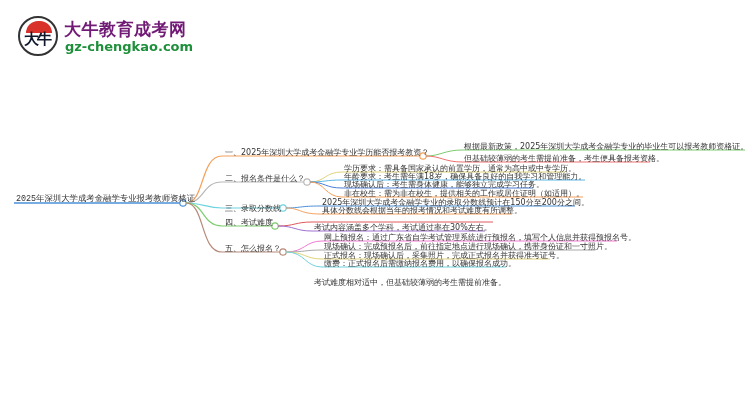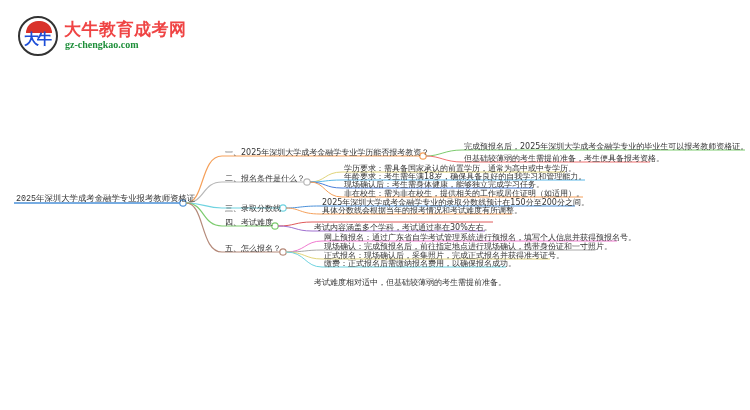--- a/index.html
+++ b/index.html
@@ -1,22 +1,22 @@
 <!DOCTYPE html>
 <html><head>
 <meta charset="utf-8">
 <style>
   html, body { margin:0; padding:0; background:#ffffff; }
   body { width:750px; height:410px; position:relative; overflow:hidden; font-family:"DejaVu Sans", sans-serif; }
   .logo { position:absolute; left:18px; top:16px; width:200px; height:44px; }
   .logo-badge { position:absolute; left:0; top:0; width:40px; height:40px; border-radius:50%; border:2px solid #333; background:#fff; box-sizing:border-box; }
   .logo-badge .red { position:absolute; left:6px; top:3px; width:26px; height:12px; background:#d9322b; border-radius:13px 13px 0 0; }
-  .logo-badge .char { position:absolute; left:4px; top:12px; font-family:"DejaVu Serif", serif; font-size:15px; font-weight:bold; color:#1d4ed8; letter-spacing:-2px; }
-  .logo-title { position:absolute; left:46px; top:2px; font-size:17px; font-weight:bold; color:#ef4444; letter-spacing:0.5px; white-space:nowrap; }
-  .logo-url { position:absolute; left:47px; top:23px; font-size:10px; font-weight:bold; color:#1e8f3a; white-space:nowrap;font-family:Liberation Serif, serif; }
+  .logo-badge .char { position:absolute; left:4px; top:12px; font-family:"DejaVu Serif", serif; font-size:15px; font-weight:bold; color:#0f172a; letter-spacing:-2px; }
+  .logo-title { position:absolute; left:46px; top:2px; font-size:17px; font-weight:bold; color:#701a75; letter-spacing:0.5px; white-space:nowrap; }
+  .logo-url { position:absolute; left:47px; top:23px; font-size:13px; font-weight:bold; color:#1e8f3a; white-space:nowrap; }
   svg.lines { position:absolute; left:0; top:0; }
   .t { position:absolute; font-size:8px; line-height:9px; color:#333; white-space:nowrap; }
   .root { font-size:8.4px; color:#333; }
 </style>
 </head>
 <body>
 
 <div class="logo">
   <div class="logo-badge">
     <div class="red"></div>
@@ -62,21 +62,21 @@
 </svg>
 
 <div class="t root" style="left:16px; top:195px;font-family:Liberation Mono, monospace;">2025年深圳大学成考金融学专业报考教师资格证</div>
 
 <div class="t" style="left:225px; top:148px;">一、2025年深圳大学成考金融学专业学历能否报考教资？</div>
 <div class="t" style="left:225px; top:174px;">二、报名条件是什么？</div>
 <div class="t" style="left:225px; top:204px;">三、录取分数线</div>
 <div class="t" style="left:225px; top:218px;">四、考试难度</div>
 <div class="t" style="left:225px; top:244px;">五、怎么报名？</div>
 
-<div class="t" style="left:464px; top:142px;">完成预报名后，2025年深圳大学成考金融学专业的毕业生可以报考教师资格证。</div>
+<div class="t" style="left:464px; top:142px;">根据最新政策，2025年深圳大学成考金融学专业的毕业生可以报考教师资格证。</div>
 <div class="t" style="left:464px; top:154px;">但基础较薄弱的考生需提前准备，考生便具备报考资格。</div>
 
 <div class="t" style="left:344px; top:164px;">学历要求：需具备国家承认的前置学历，通常为高中或中专学历。</div>
 <div class="t" style="left:344px; top:172px;">年龄要求：考生需年满18岁，确保具备良好的自我学习和管理能力。</div>
 <div class="t" style="left:344px; top:180px;">现场确认后：考生需身体健康，能够独立完成学习任务。</div>
 <div class="t" style="left:344px; top:189px;">非在校生：需为非在校生，提供相关的工作或居住证明（如适用）。</div>
 
 <div class="t" style="left:322px; top:198px;">2025年深圳大学成考金融学专业的录取分数线预计在150分至200分之间。</div>
 <div class="t" style="left:322px; top:206px;">具体分数线会根据当年的报考情况和考试难度有所调整。</div>
 

